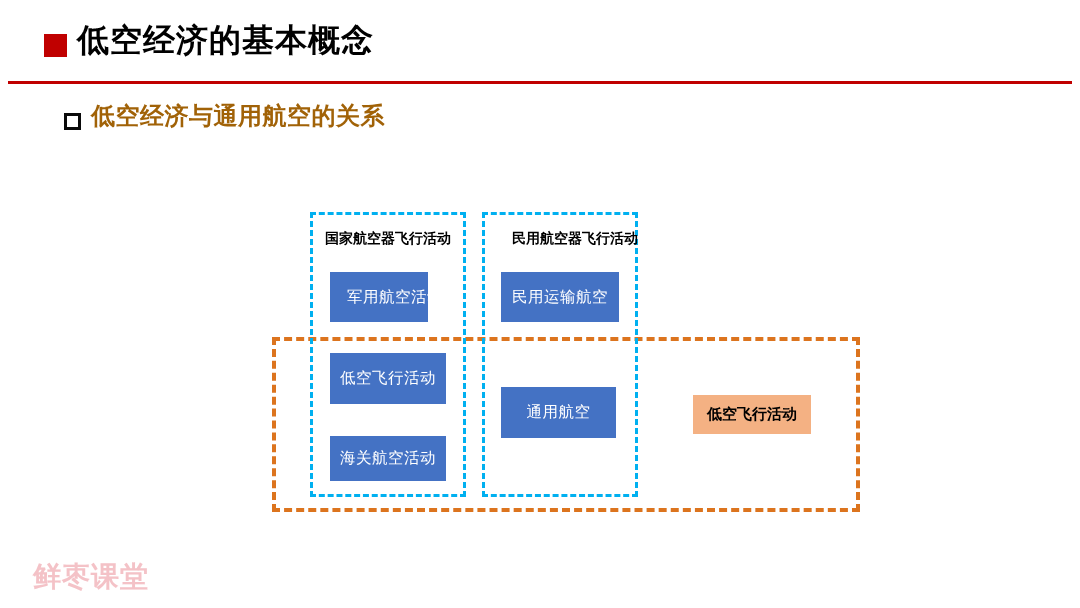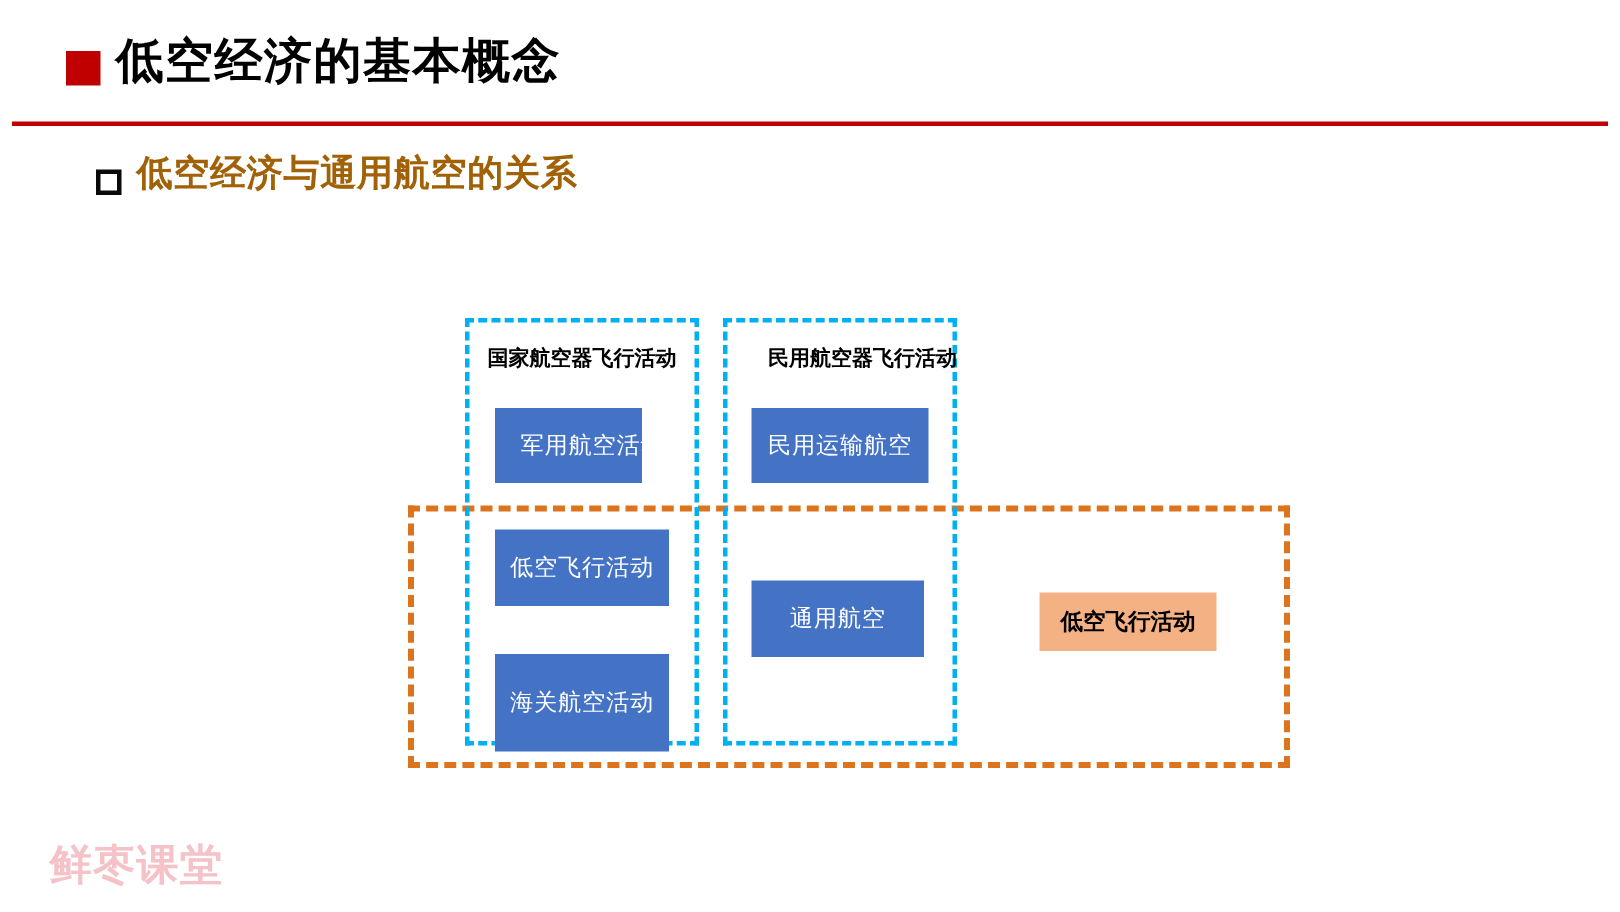--- a/index.html
+++ b/index.html
@@ -90,21 +90,21 @@
     color: #FFFFFF;
     display: flex;
     align-items: center;
     justify-content: center;
     font-size: 15.5px;
     letter-spacing: 0.5px;
     white-space: nowrap;
   }
   .box-military        { left: 330px; top: 272px; width: 98px; height: 50px; padding-left: 32px; }
   .box-police          { left: 330px; top: 353px; width: 116px; height: 51px; }
-  .box-customs         { left: 330px; top: 436px; width: 116px; height: 65px; }
+  .box-customs         { left: 330px; top: 436px; width: 116px; height: 45px; }
   .box-civil-transport { left: 501px; top: 272px; width: 118px; height: 50px; }
   .box-general         { left: 501px; top: 387px; width: 115px; height: 51px; }
   .low-altitude-box {
     position: absolute;
     left: 693px; top: 395px;
     width: 118px; height: 39px;
     box-sizing: border-box;
     background: #F4B183;
     color: #000000;
     display: flex;

